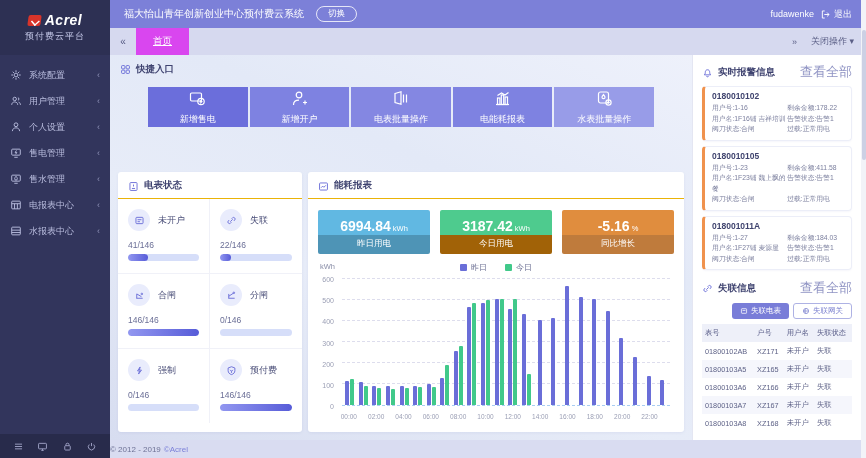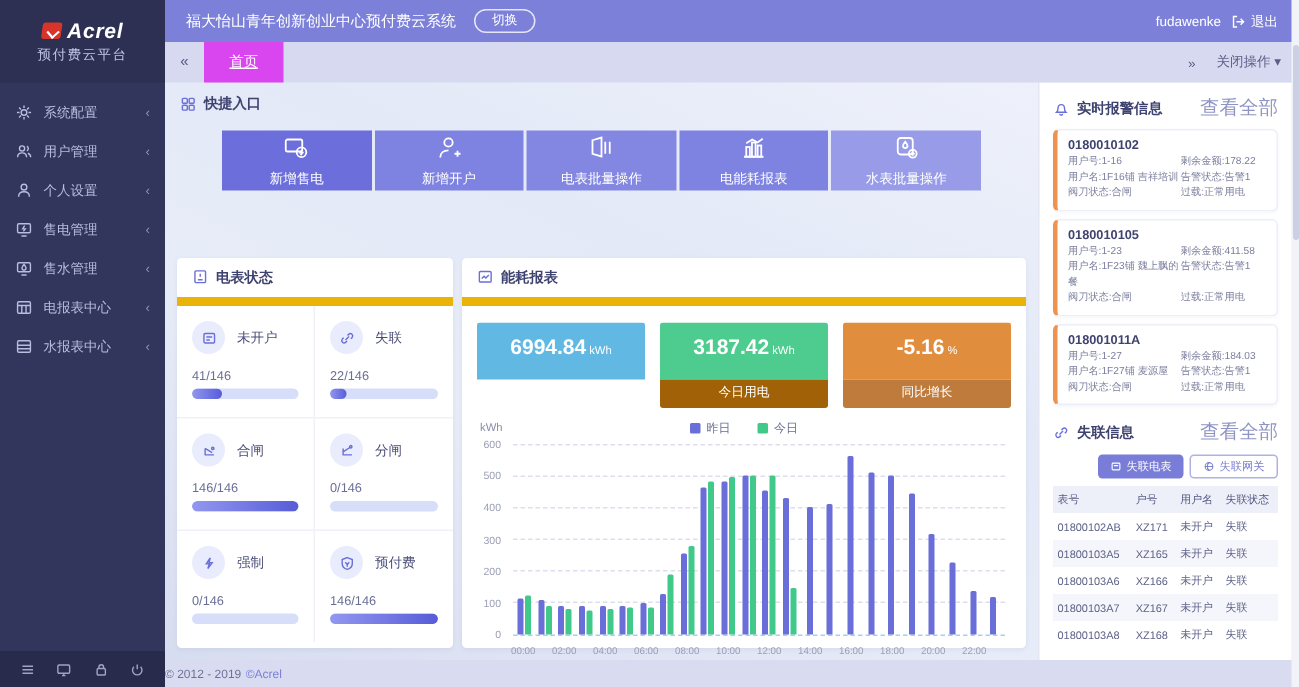--- a/index.html
+++ b/index.html
@@ -43,41 +43,41 @@
     background:linear-gradient(205deg,#eef1fb 0%,#e3e9f7 35%,#e7ecf8 60%,#d7ddf0 100%); }
   .section-title { display:flex; align-items:center; gap:5px; color:#3f4370; font-size:9.5px; font-weight:bold; }
   .section-title svg { width:11px; height:11px; stroke:#6b6fd8; fill:none; stroke-width:1.2; }
 
   .quick { padding:8px 10px 0 10px; }
   .tiles { display:flex; gap:2px; margin-top:11px; padding:0 28px; }
   .tile { flex:1; height:40px; display:flex; flex-direction:column; align-items:center; justify-content:center; gap:5px; color:#fff; font-size:9px; cursor:pointer; }
   .tile svg { width:19px; height:19px; stroke:#fff; fill:none; stroke-width:1.2; }
 
   .panel { position:absolute; background:#fff; border-radius:3px; box-shadow:0 1px 3px rgba(80,90,160,.08); }
-  .panel-head { display:flex; align-items:flex-start; padding:7px 10px 6px; border-bottom:6px solid #eab308; }
+  .panel-head { display:flex; align-items:flex-end; padding:7px 10px 6px; border-bottom:1px solid #eab308; }
 
   
   .meter-panel { left:8px; top:117px; width:184px; height:260px; }
   .ms-grid { display:grid; grid-template-columns:1fr 1fr; }
   .ms-cell { padding:10px 10px 12px; border-bottom:1px solid #f0f1f8; }
   .ms-cell:nth-child(odd){ border-right:1px solid #f0f1f8; }
   .ms-cell:nth-child(5),.ms-cell:nth-child(6){ border-bottom:none; }
   .ms-top { display:flex; align-items:center; gap:8px; }
   .ms-ic { width:22px; height:22px; border-radius:50%; background:#e9ecfc; display:flex; align-items:center; justify-content:center; }
   .ms-ic svg { width:11px; height:11px; stroke:#6b6fd8; fill:none; stroke-width:1.2; }
   .ms-label { font-size:9px; color:#4a4e78; }
   .ms-count { font-size:8.5px; color:#6a6e96; margin-top:9px; }
   .ms-track { margin-top:4px; height:7px; border-radius:4px; background:#d6def9; overflow:hidden; }
   .ms-fill { height:100%; border-radius:4px; background:linear-gradient(90deg,#9297f0,#575cd8); }
 
   
   .energy-panel { left:198px; top:117px; width:376px; height:260px; }
   .stats { display:flex; justify-content:center; gap:10px; margin-top:11px; }
   .stat { width:112px; text-align:center; color:#fff; border-radius:2px; overflow:hidden; cursor:default; }
-  .stat-value { font-size:14px; font-weight:bold; padding:8px 0 14px; }
+  .stat-value { font-size:14px; font-weight:bold; padding:8px 0 1px; }
   .stat-value small { font-size:7.5px; font-weight:normal; margin-left:2px; }
   .stat-label { font-size:8.5px; padding:3px 0 4px; }
 
   .chart { position:relative; margin:8px 10px 0 10px; height:158px; }
   .kwh-label { position:absolute; left:2px; top:0; font-size:7.5px; color:#8a8ea8; }
   .legend { position:absolute; top:0; left:0; right:0; display:flex; justify-content:center; gap:18px; font-size:8px; color:#6a6e92; }
   .legend-item { display:flex; align-items:center; gap:4px; }
   .legend-swatch { width:7px; height:7px; border-radius:1px; }
   .plot { position:absolute; left:24px; right:4px; top:17px; bottom:14px; border-bottom:1px dashed #a9cdf2; }
   .gridline { position:absolute; left:0; right:0; border-top:1px dashed #dddded; }
@@ -398,20 +398,21 @@
     <div class="panel-head section-title">
       <svg viewBox="0 0 14 14">
           <rect x="2" y="2.5" width="10" height="9" rx="1"></rect>
           <path d="M4 8.5l2-2 1.5 1.5L10 5.5"></path>
         </svg>
       <span>能耗报表</span>
     </div>
     <div class="stats">
       <div class="stat">
         <div class="stat-value" style="background: rgb(97, 184, 226);"><span>6994.84</span><small>kWh</small></div>
+        <div class="stat-label" style="background: rgb(78, 148, 182);">昨日用电</div>
       </div>
       <div class="stat">
         <div class="stat-value" style="background: rgb(78, 203, 142);"><span>3187.42</span><small>kWh</small></div>
         <div class="stat-label" style="background: #a16207;">今日用电</div>
       </div>
       <div class="stat">
         <div class="stat-value" style="background: rgb(224, 141, 62);"><span>-5.16</span><small>%</small></div>
         <div class="stat-label" style="background: rgb(191, 123, 60);">同比增长</div>
       </div>
     </div>

